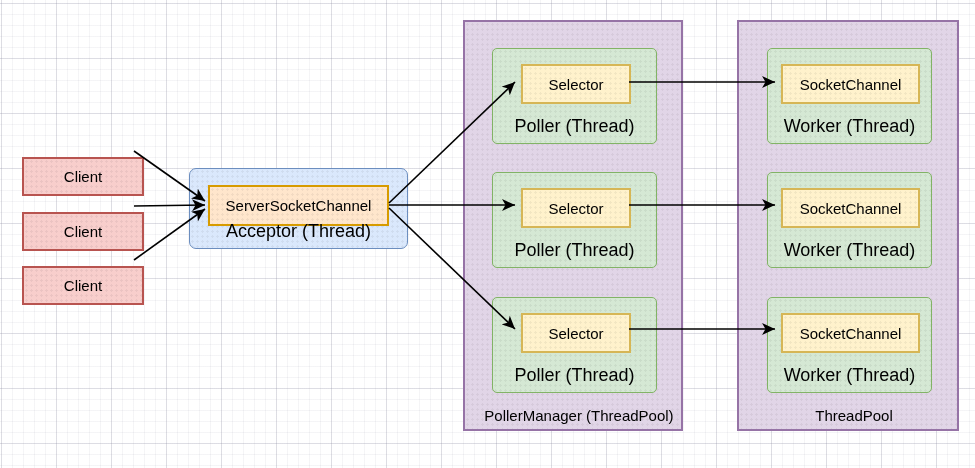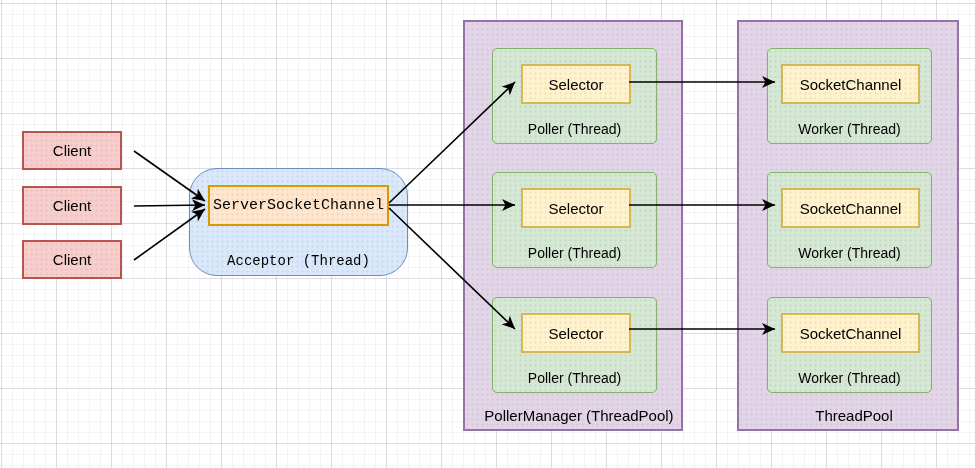--- a/index.html
+++ b/index.html
@@ -21,36 +21,36 @@
   .shape{position:absolute;box-sizing:border-box;}
   .dots{
     background-image:radial-gradient(rgba(0,0,0,0.05) 1px, transparent 1.3px);
     background-size:5px 5px;
   }
   .center-text{display:flex;align-items:center;justify-content:center;}
   .lbl{font-size:15px;white-space:nowrap;}
 
   
   .client{
-    left:22px;width:100px;height:39px;
-    background-color:#f8cecc;border:2px solid #b85450;
+    left:22px;width:122px;height:39px;
+    background-color:#f8cecc;border:2px solid #b85450;margin-top:26px;
   }
 
   
   .acceptor{
-    left:189px;top:168px;width:219px;height:108px;
-    background-color:#dae8fc;border:1.6px solid #6c8ebf;border-radius:28px;font-family:Liberation Mono, monospace;
+    left:189px;top:168px;width:219px;height:81px;
+    background-color:#dae8fc;border:1.6px solid #6c8ebf;border-radius:7px;
   }
   .ssc{
     left:18px;top:16px;width:181px;height:41px;
     background-color:#ffe6cc;border:2px solid #d79b00;
   }
   .group-label{
     position:absolute;left:0;right:0;bottom:6px;
-    text-align:center;font-size:14px;white-space:nowrap;
+    text-align:center;font-size:18px;white-space:nowrap;
   }
 
   
   .pool{
     top:20px;height:411px;
     background-color:#e1d5e7;border:2px solid #9673a6;
   }
   .pool-pm{left:463px;width:220px;}
   .pool-tp{left:737px;width:222px;padding-left:48px;}
   .pool-label{

